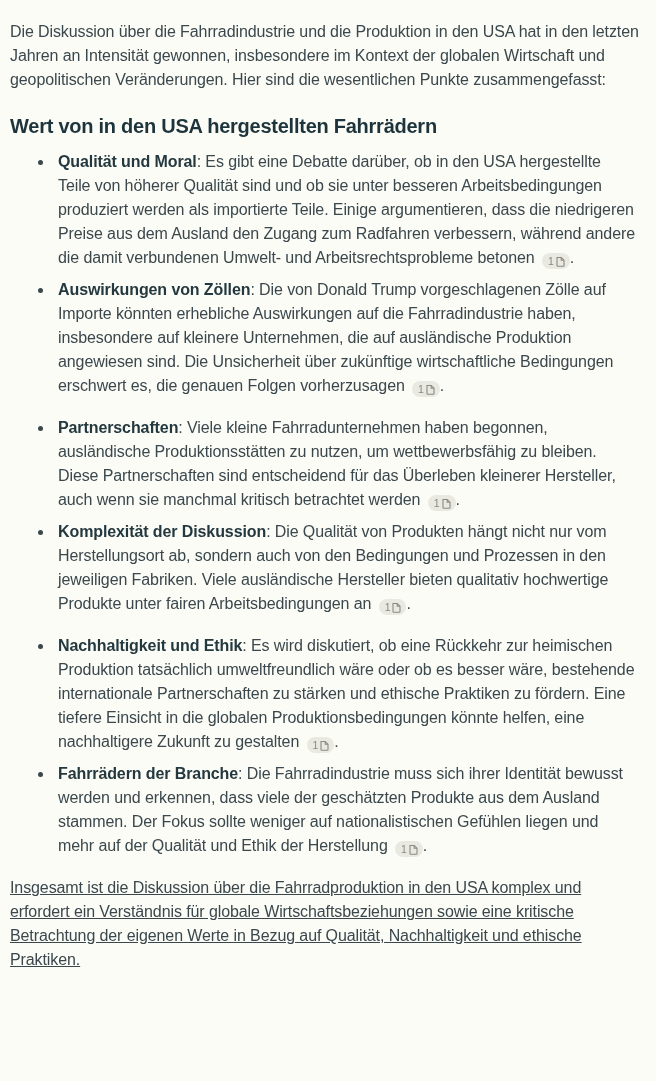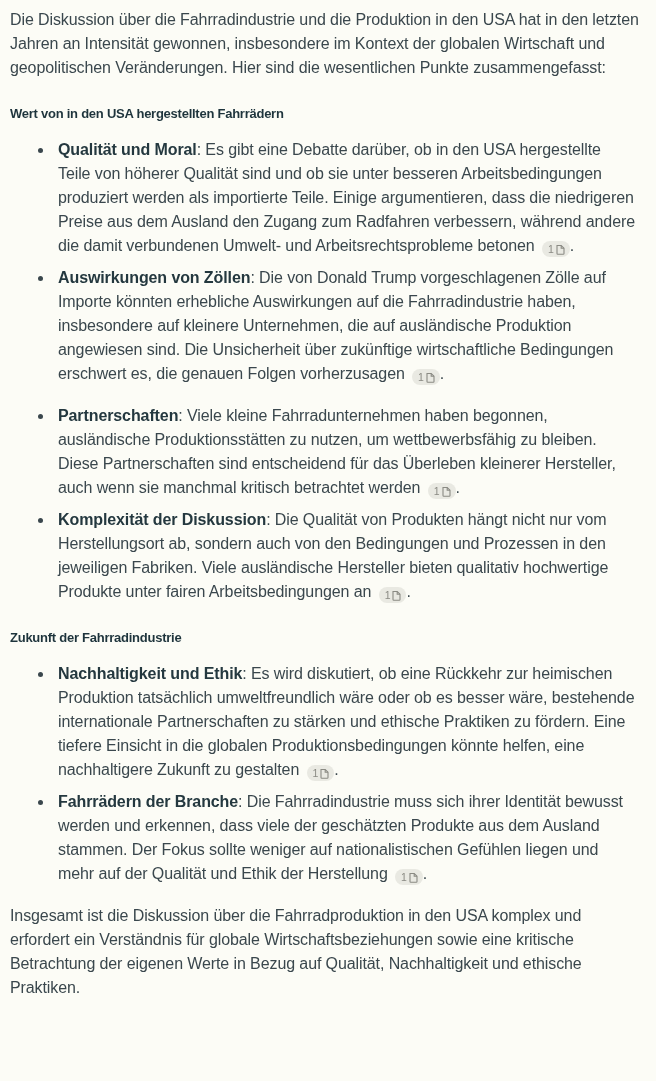--- a/index.html
+++ b/index.html
@@ -7,25 +7,25 @@
   body {
     width: 656px;
     min-height: 1081px;
     background: #fcfcf6;
     font-family: "Liberation Sans", "DejaVu Sans", sans-serif;
     font-size: 16px;
     line-height: 24px;
     letter-spacing: -0.1px;
     color: #3a474d;
   }
-  .content { padding: 8px 12px 6px 10px; }
+  .content { padding: 20px 12px 6px 10px; }
   p.para { margin: 0 0 18px 0; }
-  p.para:last-child { margin-bottom: 9px; }
+  p.para:last-child { margin-bottom: 9px; text-decoration: underline; }
   h2.section-heading {
-    font-size: 13px;
+    font-size: 20px;
     line-height: 24px;
     font-weight: 700;
     color: #1e343c;
     letter-spacing: -0.25px;
     margin: 22px 0 12px 0;
   }
   ul.bullet-list {
     list-style: none;
     margin: 0 8px 18px 0;
     padding: 0 0 0 48px;
@@ -101,21 +101,20 @@
     <li class="bullet-item"><strong class="item-lead">Komplexität der Diskussion</strong><span>: Die Qualität von Produkten hängt nicht nur vom Herstellungsort ab, sondern auch von den Bedingungen und Prozessen in den jeweiligen Fabriken. Viele ausländische Hersteller bieten qualitativ hochwertige Produkte unter fairen Arbeitsbedingungen an</span>
       <span class="cite">
           <span>1</span>
           <svg width="9" height="11" viewBox="0 0 9 11" fill="none">
             <path d="M1 1.5h4.2L8 4.2V9.5a.8.8 0 0 1-.8.8H1.8a.8.8 0 0 1-.8-.8V1.5z" stroke="#8a8a83" stroke-width="1.1" fill="none"></path>
             <path d="M5.2 1.5V4.2H8" stroke="#8a8a83" stroke-width="1.1" fill="none"></path>
           </svg>
         </span><span>.</span></li>
   </ul>
 
-  <h2 class="section-heading">Zukunft der Fahrradindustrie</h2>
   <ul class="bullet-list">
     <li class="bullet-item"><strong class="item-lead">Nachhaltigkeit und Ethik</strong><span>: Es wird diskutiert, ob eine Rückkehr zur heimischen Produktion tatsächlich umweltfreundlich wäre oder ob es besser wäre, bestehende internationale Partnerschaften zu stärken und ethische Praktiken zu fördern. Eine tiefere Einsicht in die globalen Produktionsbedingungen könnte helfen, eine nachhaltigere Zukunft zu gestalten</span>
       <span class="cite">
           <span>1</span>
           <svg width="9" height="11" viewBox="0 0 9 11" fill="none">
             <path d="M1 1.5h4.2L8 4.2V9.5a.8.8 0 0 1-.8.8H1.8a.8.8 0 0 1-.8-.8V1.5z" stroke="#8a8a83" stroke-width="1.1" fill="none"></path>
             <path d="M5.2 1.5V4.2H8" stroke="#8a8a83" stroke-width="1.1" fill="none"></path>
           </svg>
         </span><span>.</span></li>
     <li class="bullet-item"><strong class="item-lead">Fahrrädern der Branche</strong><span>: Die Fahrradindustrie muss sich ihrer Identität bewusst werden und erkennen, dass viele der geschätzten Produkte aus dem Ausland stammen. Der Fokus sollte weniger auf nationalistischen Gefühlen liegen und mehr auf der Qualität und Ethik der Herstellung</span>

